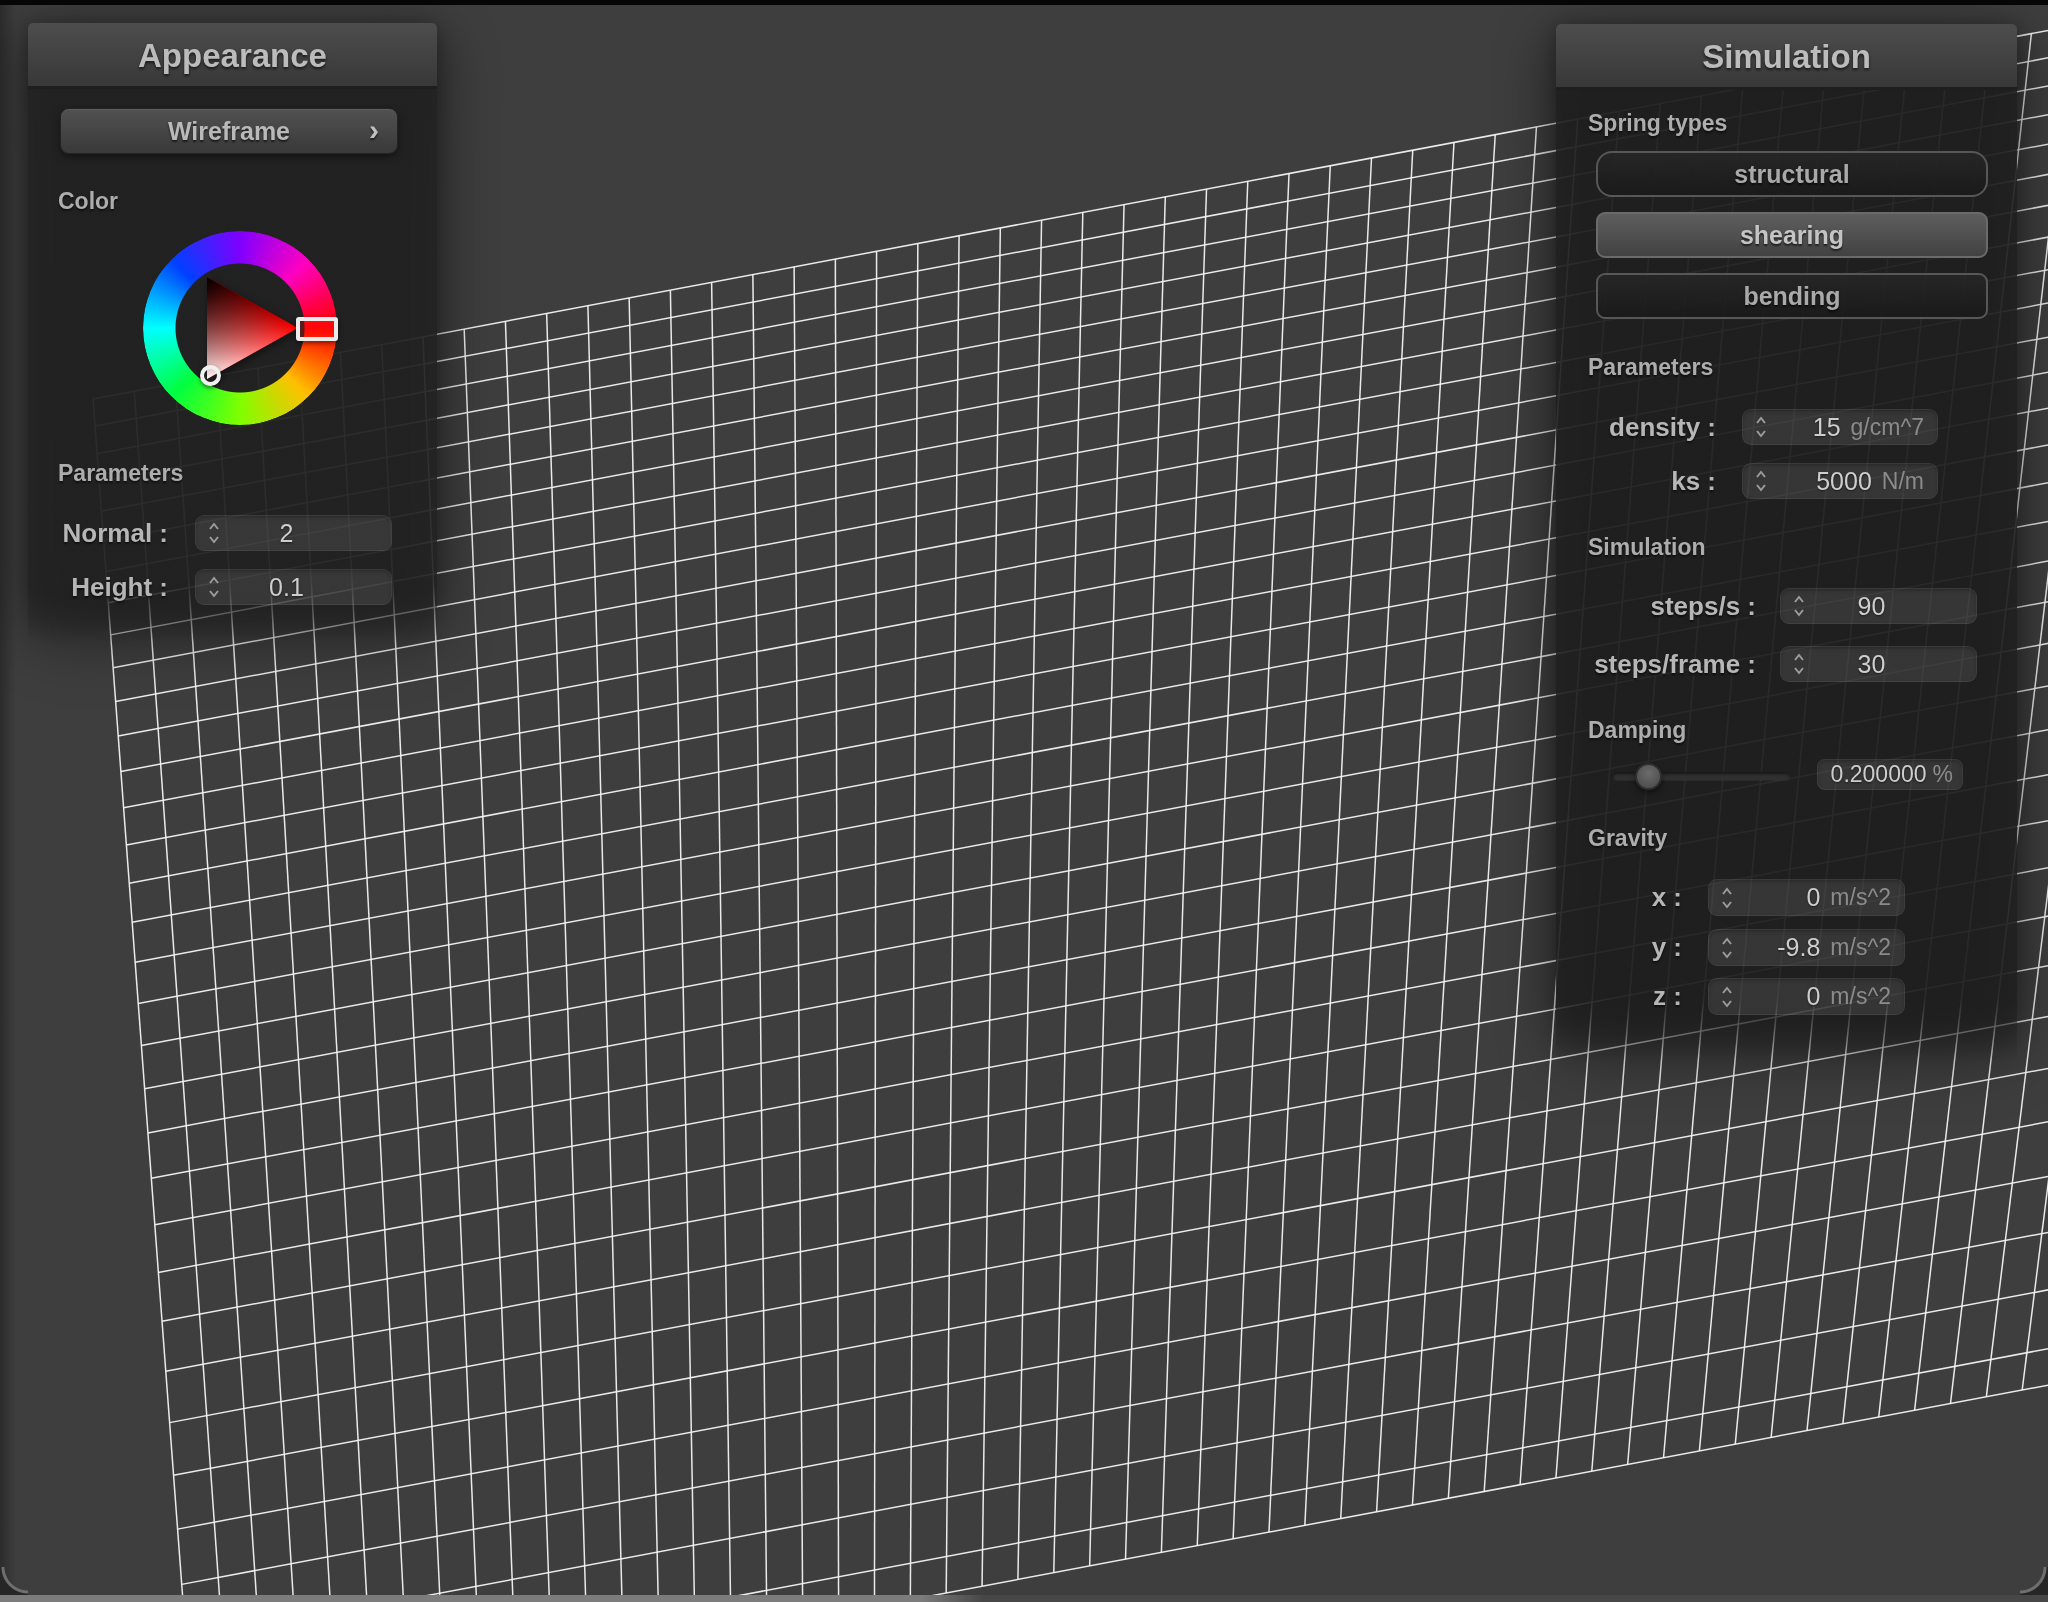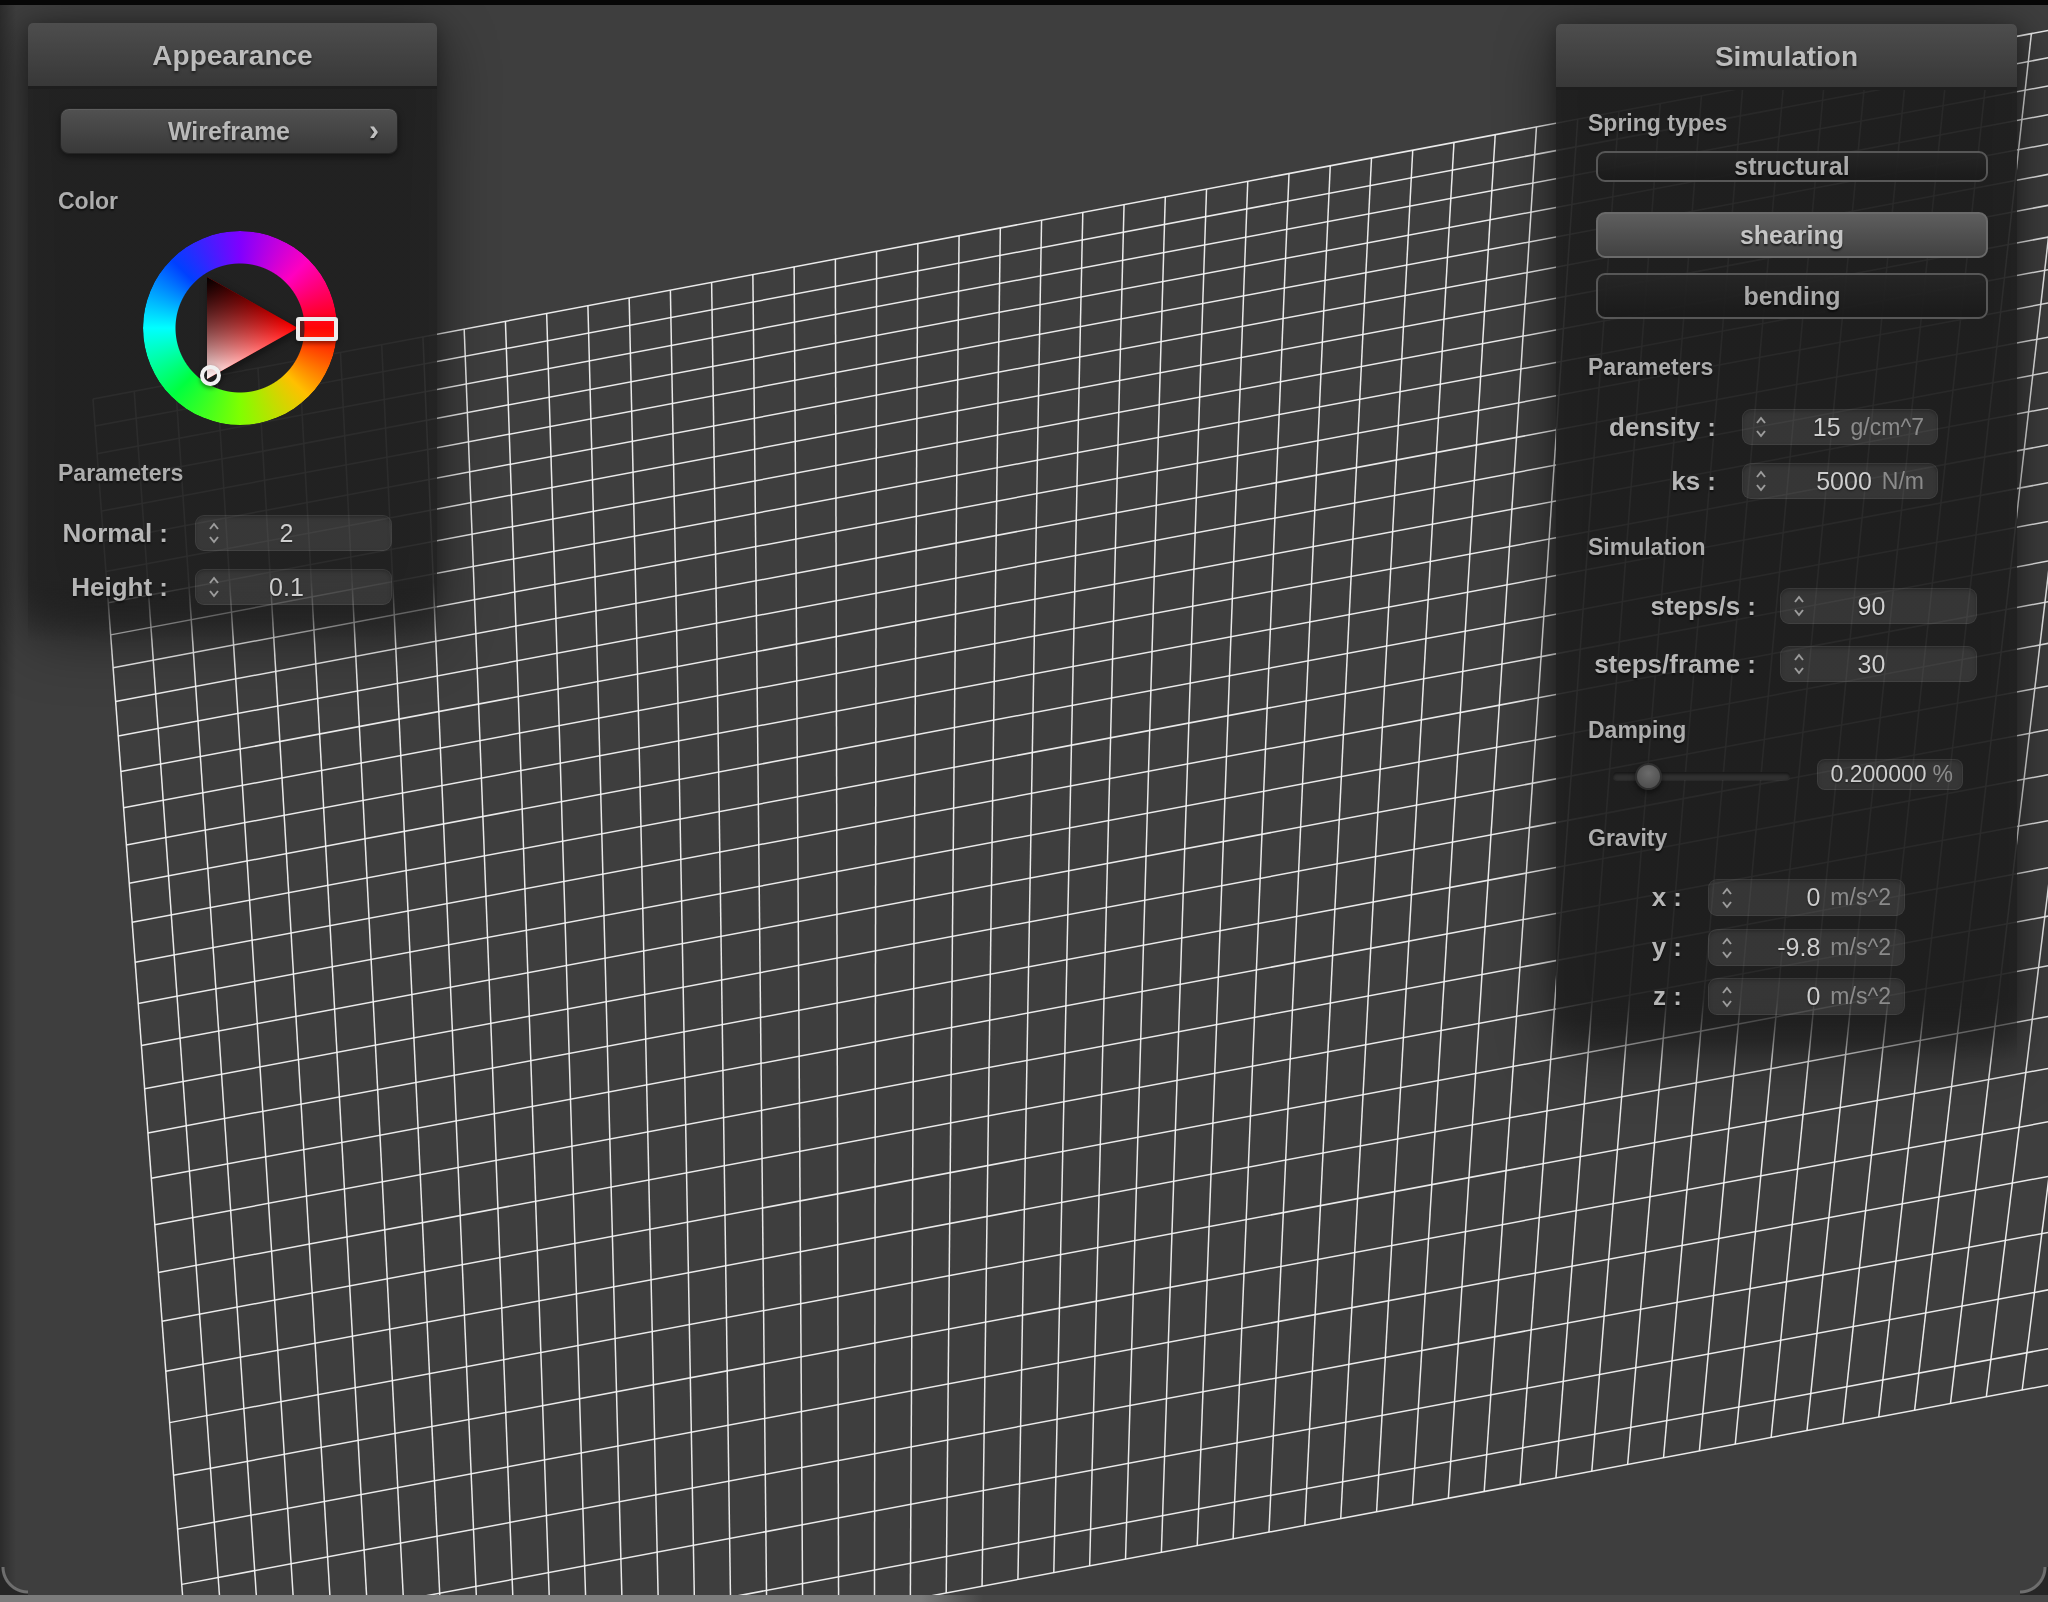--- a/index.html
+++ b/index.html
@@ -18,21 +18,21 @@
   .corner.br{right:0;background:radial-gradient(circle at 0% 0%,rgba(0,0,0,0) 23px,#6e6e6e 24px,#6e6e6e 26px,#262626 27px);}
   
   .panel{position:absolute;z-index:5;border-radius:5px;
     filter:drop-shadow(0 16px 30px rgba(0,0,0,.45)) drop-shadow(0 3px 10px rgba(0,0,0,.35));}
   #appearance-panel{left:28px;top:23px;width:409px;height:620px;
     background:linear-gradient(180deg,rgba(35,35,35,.87) 0%,rgba(35,35,35,.87) 90%,rgba(35,35,35,0) 100%);}
   #simulation-panel{left:1556px;top:24px;width:461px;height:1036px;
     background:linear-gradient(180deg,rgba(32,32,32,.87) 0%,rgba(32,32,32,.87) 94%,rgba(32,32,32,0) 100%);}
   .panel-header{position:absolute;left:0;top:0;width:100%;height:66px;
     background:linear-gradient(180deg,#4d4d4d,#383838);border-bottom:3px solid #1e1e1e;
-    border-radius:5px 5px 0 0;color:#bcbcbc;font-size:28px;font-weight:700;
+    border-radius:5px 5px 0 0;color:#bcbcbc;font-size:33px;font-weight:700;
     text-align:center;line-height:66px;text-shadow:0 2px 3px rgba(0,0,0,.6);box-sizing:border-box;}
   .sec-label{position:absolute;color:#adadad;font-size:23px;font-weight:700;
     text-shadow:0 2px 2px rgba(0,0,0,.55);height:30px;line-height:30px;}
   .row-label{position:absolute;color:#b6b6b6;font-size:26px;font-weight:700;
     text-align:right;text-shadow:0 2px 2px rgba(0,0,0,.55);}
   
   .big-btn{position:absolute;box-sizing:border-box;border-radius:9px;font-size:25px;font-weight:700;
     display:flex;align-items:center;justify-content:center;color:#a9a9a9;
     text-shadow:0 2px 2px rgba(0,0,0,.6);cursor:default;}
   .btn-dark{background:linear-gradient(180deg,rgba(38,38,38,.95),rgba(26,26,26,.95));border:2px solid #575757;}
@@ -228,21 +228,21 @@
       <div class="sval">0.1</div>
       <div style="width:40px;flex:none;"></div>
     </div>
   </div>
 
   <div class="panel" id="simulation-panel">
     <div class="panel-header">Simulation</div>
 
     <div class="sec-label" style="left:32px;top:84px;">Spring types</div>
 
-    <div class="big-btn btn-dark" style="left:40px;top:127px;width:392px;height:31px;">structural</div>
+    <div class="big-btn btn-dark" style="left:40px;top:127px;width:392px;height:46px;border-radius:16px;">structural</div>
     <div class="big-btn btn-lit" style="left:40px;top:188px;width:392px;height:46px;">shearing</div>
     <div class="big-btn btn-dark" style="left:40px;top:249px;width:392px;height:46px;">bending</div>
 
     <div class="sec-label" style="left:32px;top:328px;">Parameters</div>
 
     <div class="row-label" style="left:0;top:385px;width:160px;line-height:36px;">density :</div>
     <div class="spin with-unit" style="left:186px;top:385px;width:196px;height:36px;">
       <svg width="14" height="30" viewBox="0 0 14 30">
         <polyline points="3,11 7,6 11,11" fill="none" stroke="#9c9c9c" stroke-width="2"></polyline>
         <polyline points="3,19 7,24 11,19" fill="none" stroke="#9c9c9c" stroke-width="2"></polyline>

